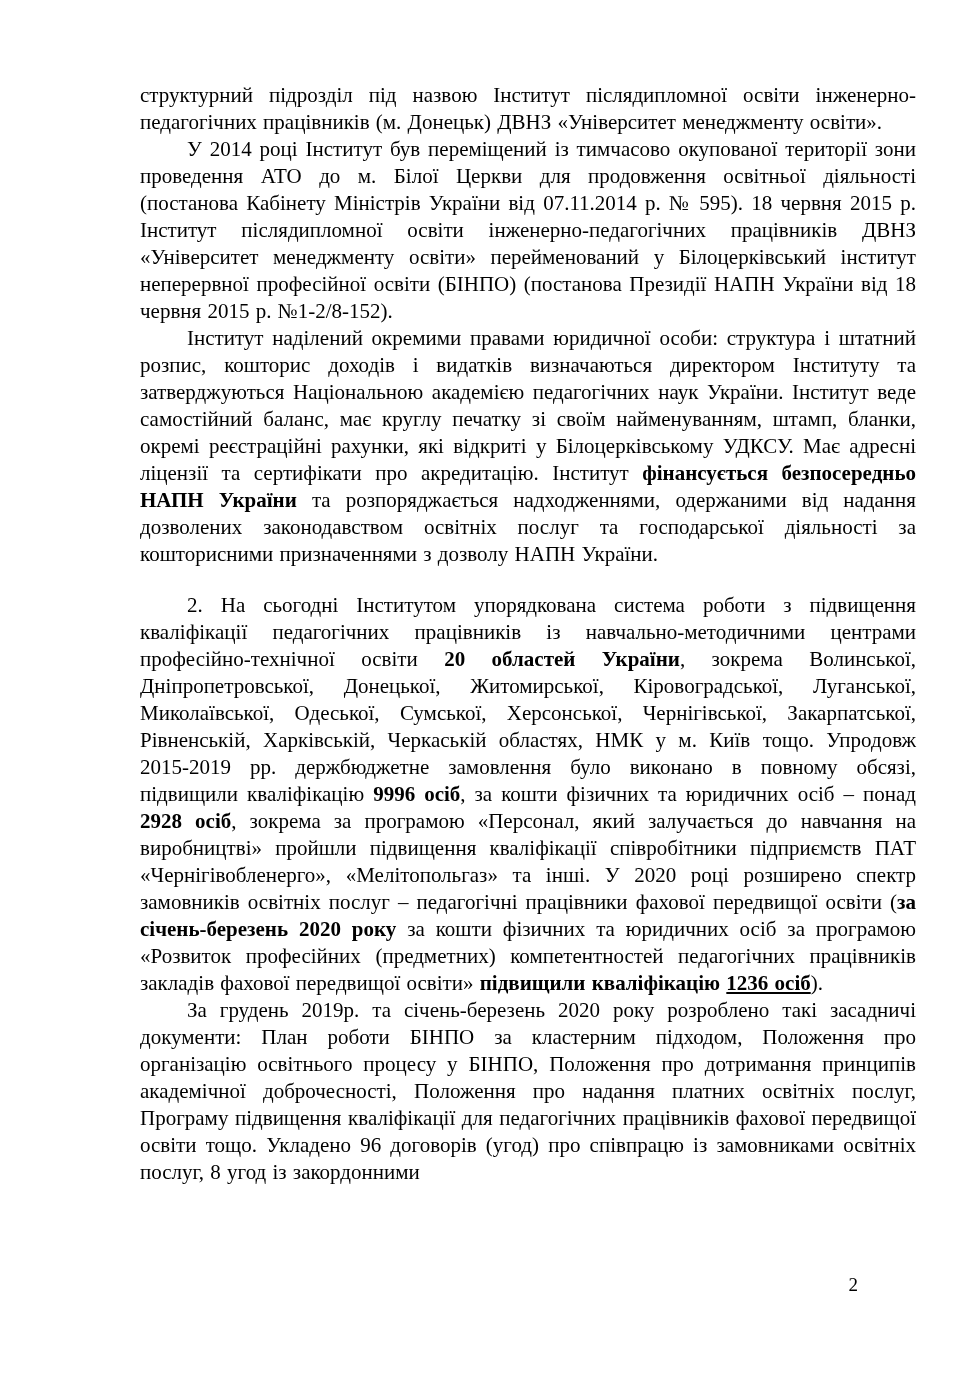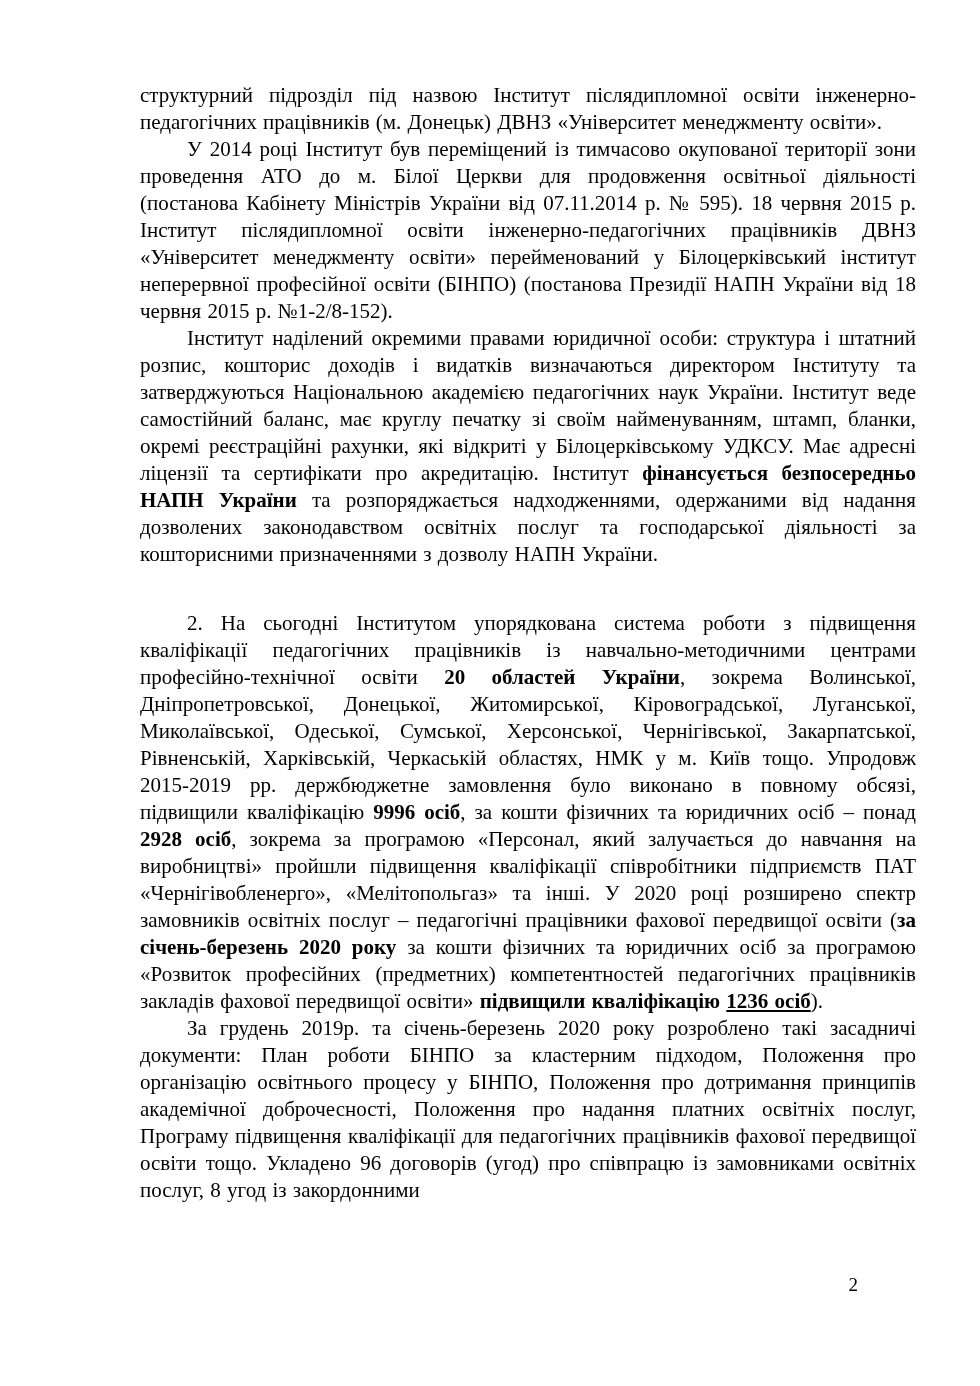--- a/index.html
+++ b/index.html
@@ -26,21 +26,21 @@
     margin: 0;
     font-size: 21px;
     line-height: 27px;
     text-align: justify;
     word-spacing: 1px;
   }
   .para.indent {
     text-indent: 47px;
   }
   .para.space-before {
-    margin-top: 42px;
+    margin-top: 24px;
   }
   .run-bold {
     font-weight: bold;
   }
   .run-underline {
     text-decoration: underline;
   }
   .page-number {
     position: absolute;
     right: 70px;

